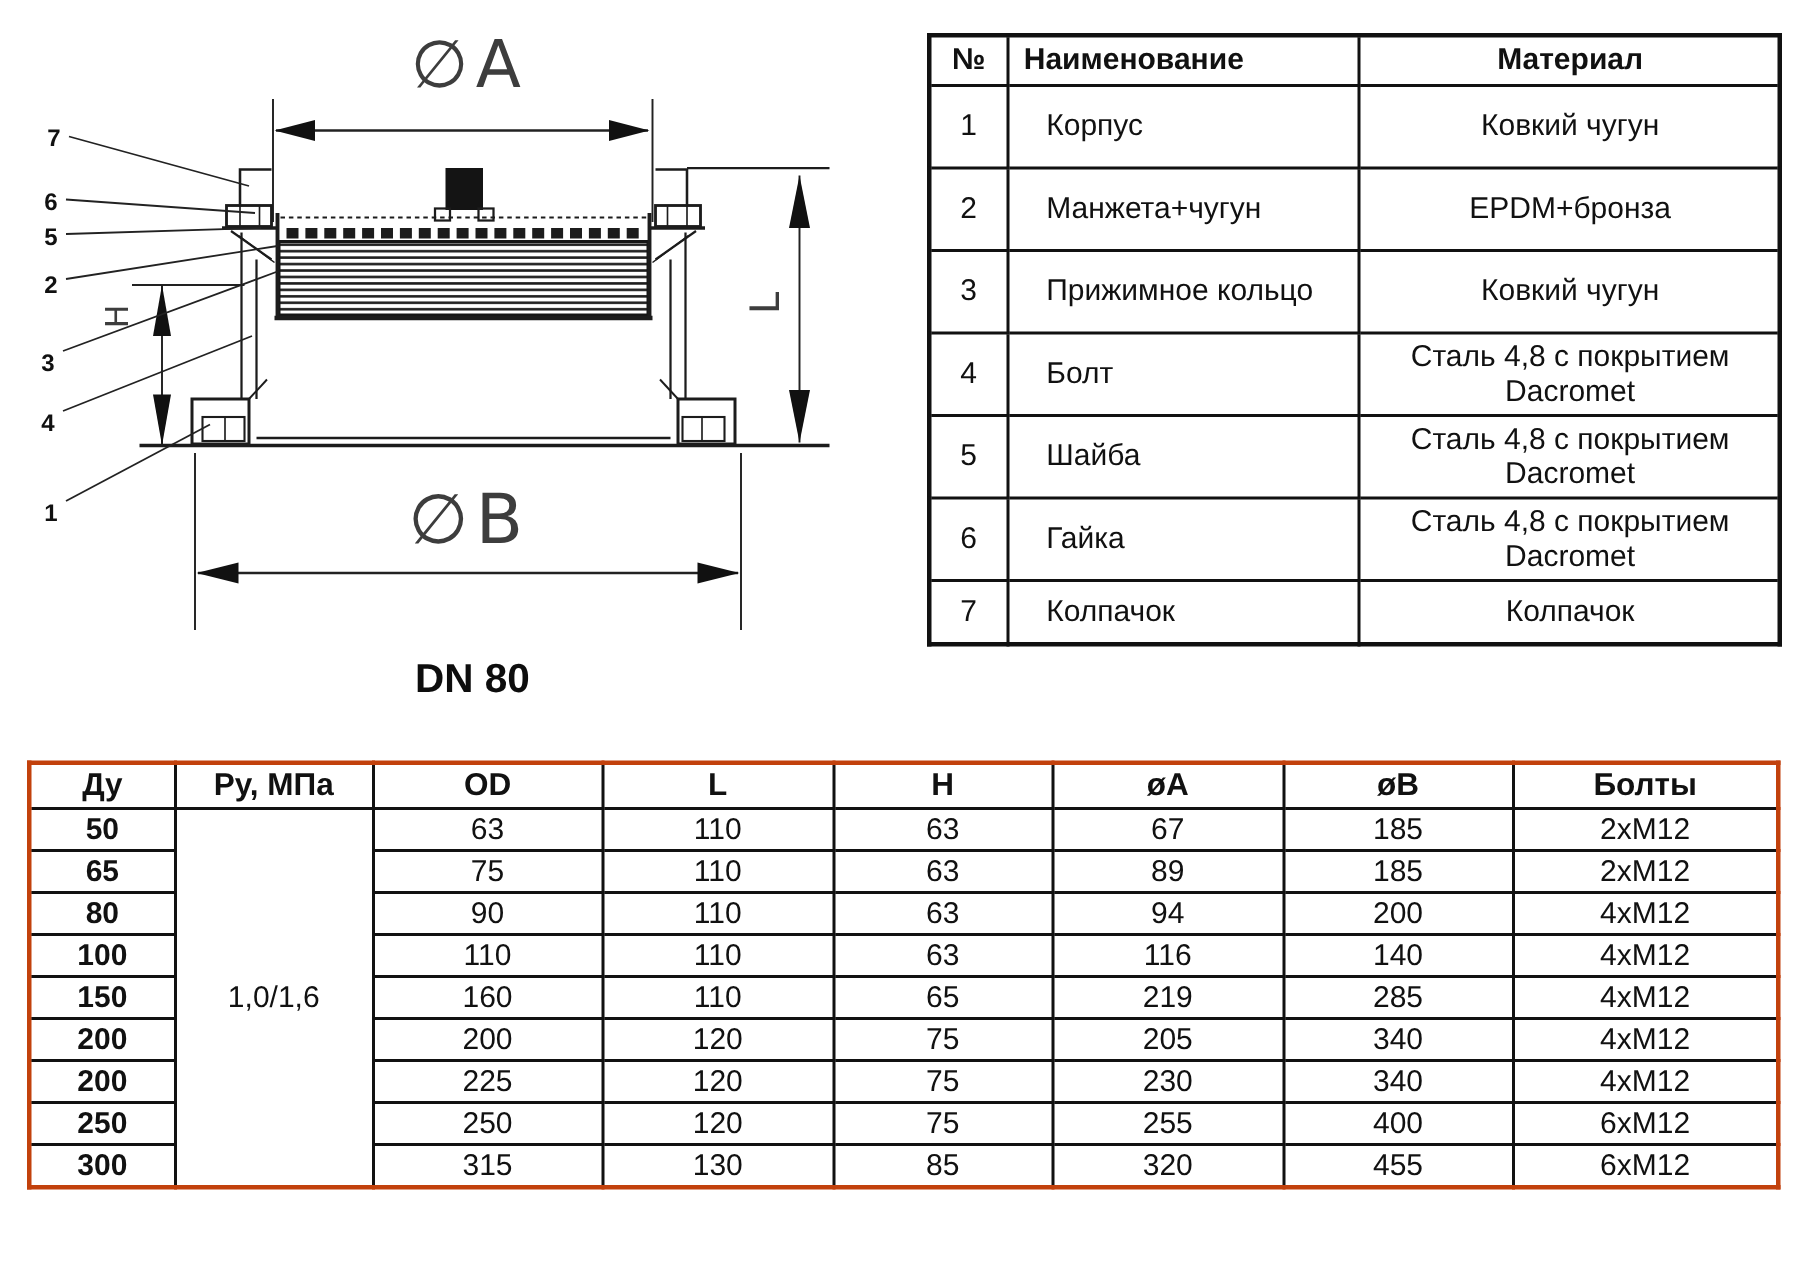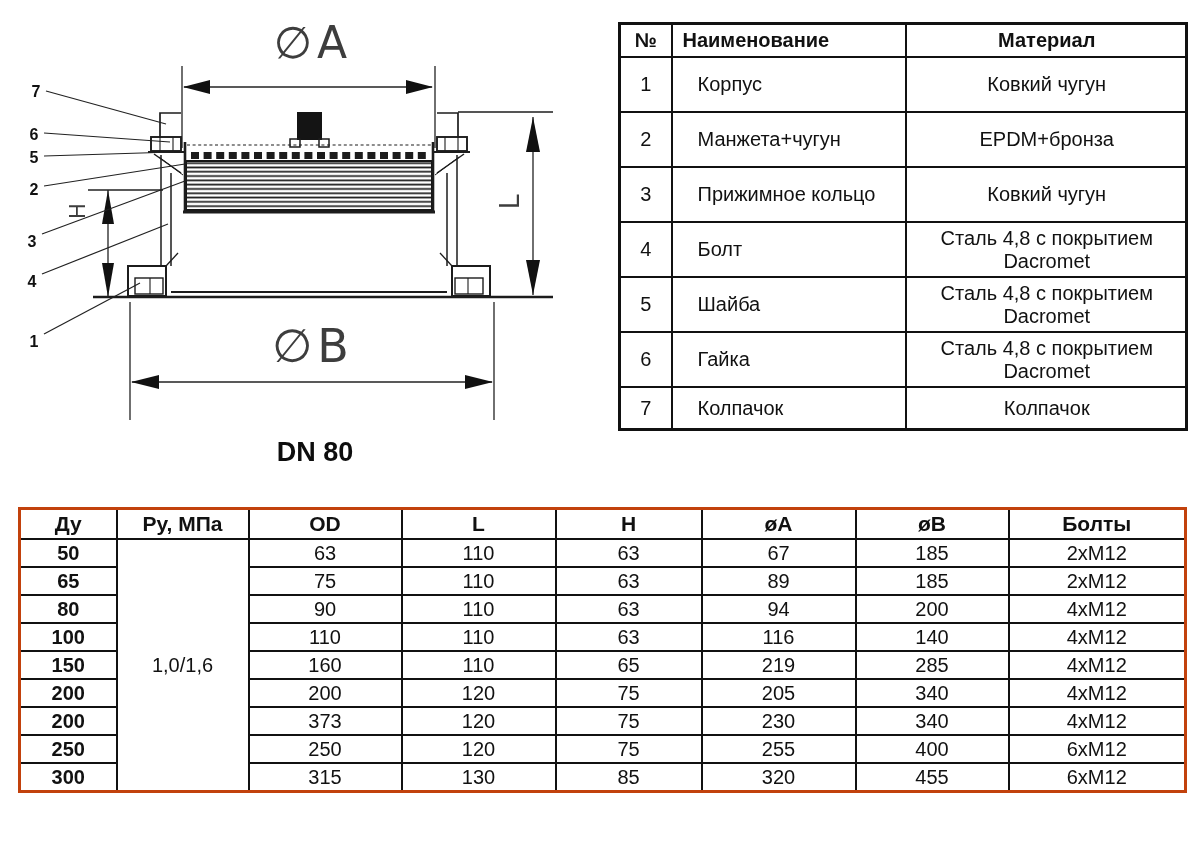--- a/index.html
+++ b/index.html
@@ -317,21 +317,21 @@
         <td class="du-cell">200</td>
         <td>200</td>
         <td>120</td>
         <td>75</td>
         <td>205</td>
         <td>340</td>
         <td>4xM12</td>
       </tr>
       <tr>
         <td class="du-cell">200</td>
-        <td>373</td>
+        <td>225</td>
         <td>120</td>
         <td>75</td>
         <td>230</td>
         <td>340</td>
         <td>4xM12</td>
       </tr>
       <tr>
         <td class="du-cell">250</td>
         <td>250</td>
         <td>120</td>

